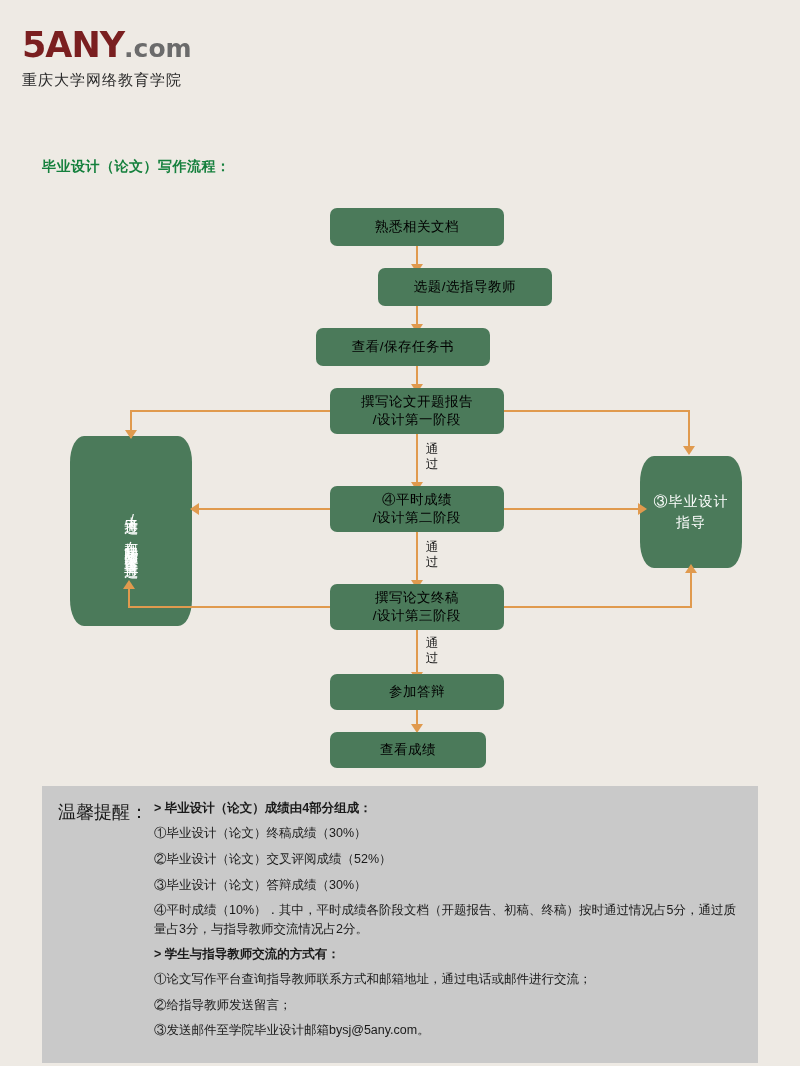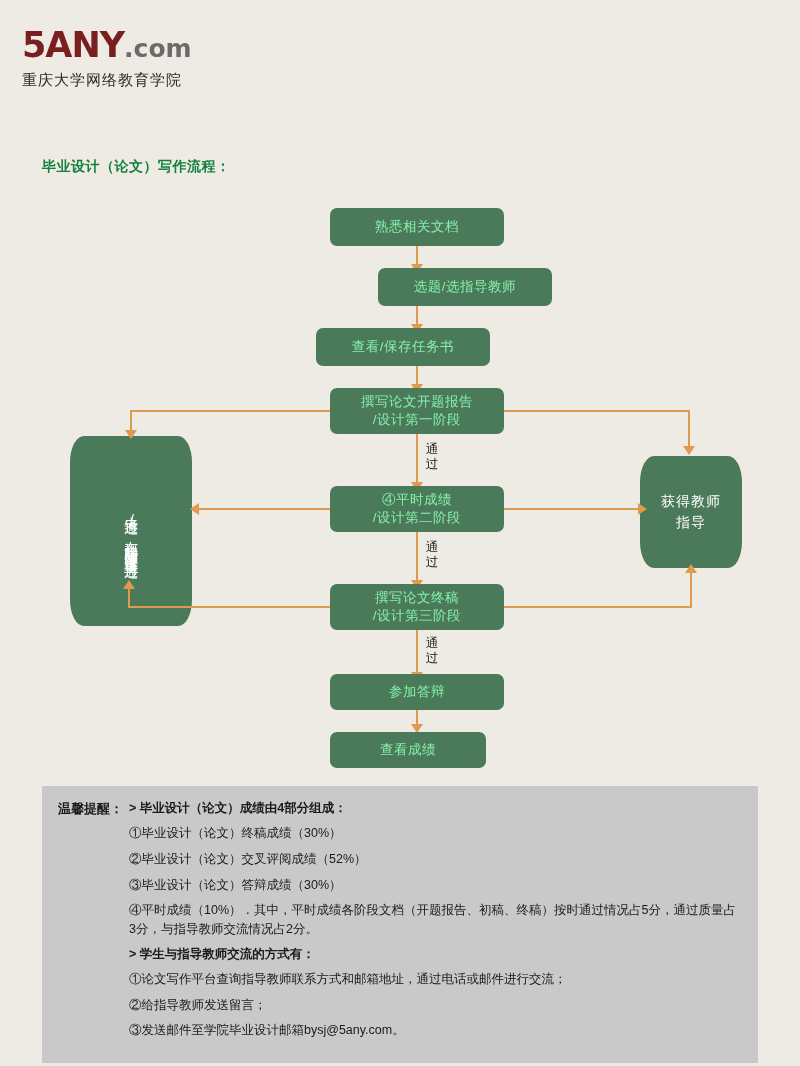--- a/index.html
+++ b/index.html
@@ -58,21 +58,21 @@
   .flow {
     position: absolute;
     left: 0;
     top: 0;
     width: 800px;
     height: 790px;
   }
   .node {
     position: absolute;
     background: #4b7a5a;
-    color: #86efac;
+    color: #000000;
     border-radius: 7px;
     font-size: 13.5px;
     display: flex;
     flex-direction: column;
     align-items: center;
     justify-content: center;
     text-align: center;
     line-height: 1.35;
     box-sizing: border-box;
     letter-spacing: 0.5px;
@@ -145,22 +145,22 @@
     background: #c9c9c9;
     padding: 14px 16px 16px 16px;
     box-sizing: border-box;
     color: #1a1a1a;
   }
   .notes-row {
     display: flex;
     align-items: flex-start;
   }
   .notes-label {
-    font-size: 13px;
-    font-weight: bold;
+    font-size: 18px;
+    font-weight: normal;
     white-space: nowrap;
     padding-right: 6px;
   }
   .notes-body { flex: 1; }
   .note-head {
     font-size: 12.5px;
     font-weight: bold;
     margin-bottom: 7px;
   }
   .note-line {
@@ -240,21 +240,21 @@
   <div class="node" style="left:330px; top:732px; width:156px; height:36px;">
     <span>查看成绩</span>
   </div>
 
   <div class="cyl" style="left:70px; top:436px; width:122px; height:190px;">
     <div class="vtext">未通过/在规定时间修改上传直至通过</div>
   </div>
 
   <div class="cyl" style="left:640px; top:456px; width:102px; height:112px;">
     <div style="text-align:center; font-size:14px; line-height:1.5; letter-spacing:1px;">
-      <div>获得教师</div>
+      <div>③毕业设计</div>
       <div>指导</div>
     </div>
   </div>
 
   <div class="ln" style="left:130px; top:410px; width:200px; height:2px;"></div>
   <div class="ln" style="left:130px; top:410px; width:2px; height:28px;"></div>
   <div class="ah down" style="left:125px; top:430px;"></div>
 
   <div class="ln" style="left:192px; top:508px; width:138px; height:2px;"></div>
   <div class="ah left" style="left:190px; top:503px;"></div>

